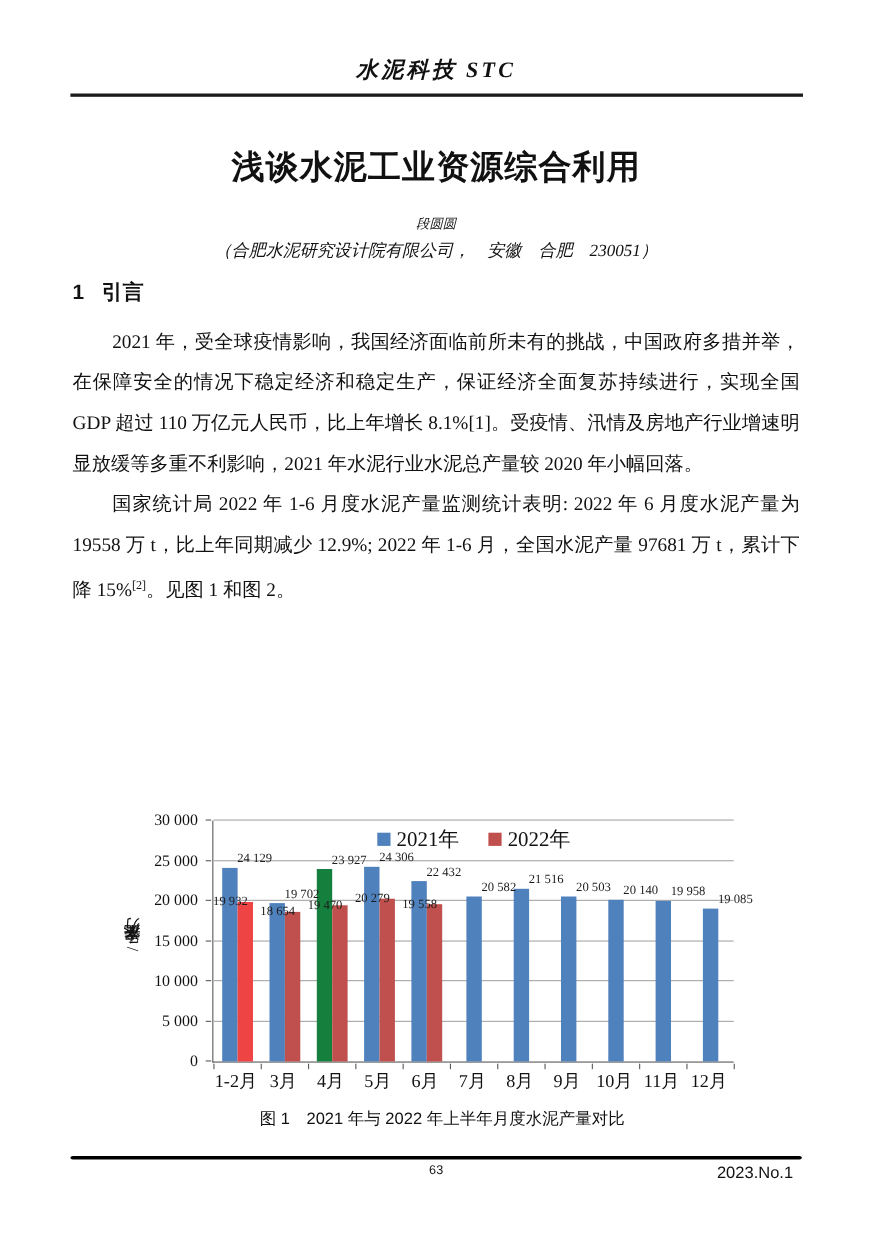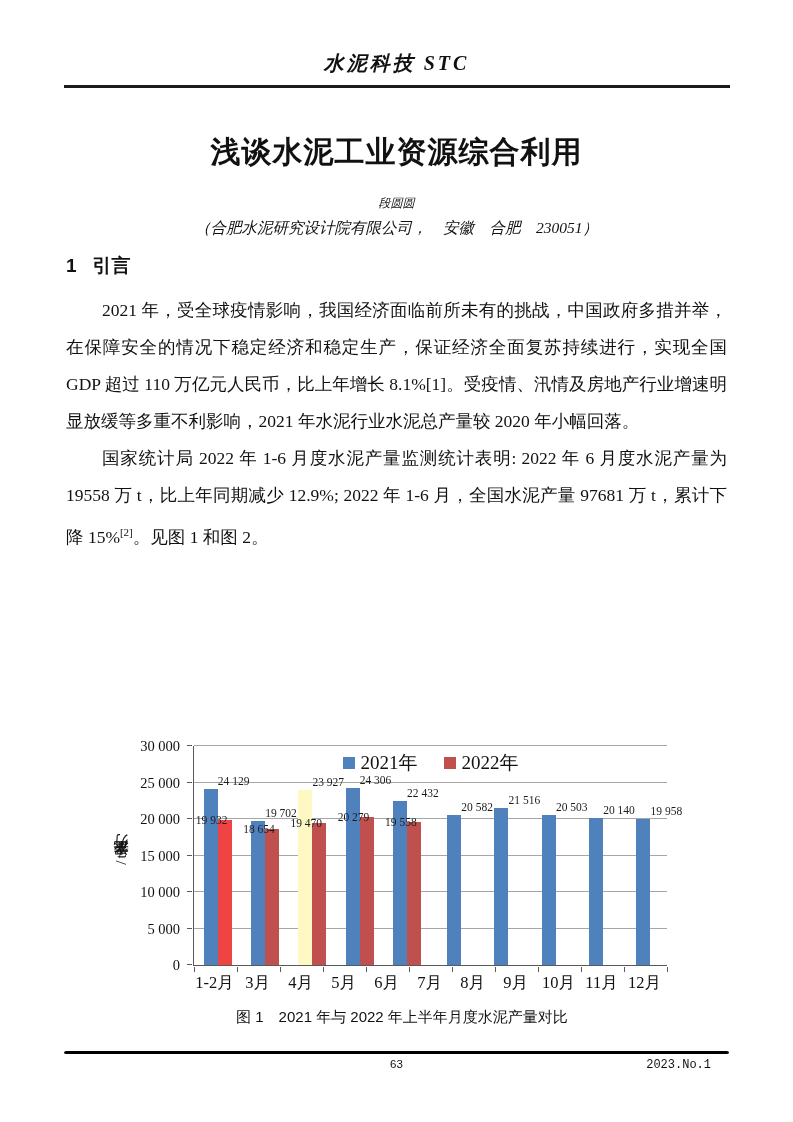--- a/index.html
+++ b/index.html
@@ -57,22 +57,22 @@
   .x-labels{position:absolute;left:93px;top:238px;width:473px;display:flex;font-size:16.5px;}
   .x-labels span{flex:1;text-align:center;white-space:nowrap;}
   .caption{position:absolute;top:274px;left:2px;width:100%;text-align:center;
         font-family:"Liberation Sans","DejaVu Sans",sans-serif;font-size:15px;}
 
   
   .footer-rule{position:absolute;top:1051px;left:64px;right:64px;height:3px;background:#000;
         border-radius:3px/2px;}
   .footer-page{position:absolute;top:1058px;left:0;width:100%;text-align:center;
         font-family:"Liberation Sans","DejaVu Sans",sans-serif;font-size:11.5px;}
-  .footer-issue{position:absolute;top:1058px;right:82px;
-        font-family:Liberation Mono, monospace;font-size:12px;}
+  .footer-issue{position:absolute;top:1058px;right:72px;
+        font-family:Liberation Sans, sans-serif;font-size:15px;}
 </style>
 </head>
 <body>
 
 <div class="page">
 
   <div class="journal-title">水泥科技 STC</div>
   <div class="header-rule"></div>
 
   <h1 class="article-title">浅谈水泥工业资源综合利用</h1>
@@ -123,21 +123,21 @@
             </div>
             <div class="cat">
               <div class="bar" style="height: 65.6733%; background: rgb(79, 129, 189);">
                 <span class="dlabel s0" style="color: rgb(28, 28, 28);">19 702</span>
               </div>
               <div class="bar" style="height: 62.18%; background: rgb(192, 80, 77);">
                 <span class="dlabel s1" style="color: rgb(28, 28, 28);">18 654</span>
               </div>
             </div>
             <div class="cat">
-              <div class="bar" style="height: 79.7567%; background: #fef9c3;">
+              <div class="bar" style="height: 79.7567%; background: #15803d;">
                 <span class="dlabel s0" style="color: rgb(28, 28, 28);">23 927</span>
               </div>
               <div class="bar" style="height: 64.9%; background: rgb(192, 80, 77);">
                 <span class="dlabel s1" style="color: rgb(28, 28, 28);">19 470</span>
               </div>
             </div>
             <div class="cat">
               <div class="bar" style="height: 81.02%; background: rgb(79, 129, 189);">
                 <span class="dlabel s0" style="color: rgb(28, 28, 28);">24 306</span>
               </div>
@@ -169,20 +169,25 @@
               </div>
             </div>
             <div class="cat">
               <div class="bar" style="height: 67.1333%; background: rgb(79, 129, 189);">
                 <span class="dlabel s0" style="color: rgb(28, 28, 28);">20 140</span>
               </div>
             </div>
             <div class="cat">
               <div class="bar" style="height: 66.5267%; background: rgb(79, 129, 189);">
                 <span class="dlabel s0" style="color: rgb(28, 28, 28);">19 958</span>
+              </div>
+            </div>
+            <div class="cat">
+              <div class="bar" style="height: 63.6167%; background: rgb(79, 129, 189);">
+                <span class="dlabel s0" style="color: rgb(28, 28, 28);">19 085</span>
               </div>
             </div>
           </div>
           <div class="xtick" style="left: 0%;"></div>
           <div class="xtick" style="left: 9.09091%;"></div>
           <div class="xtick" style="left: 18.1818%;"></div>
           <div class="xtick" style="left: 27.2727%;"></div>
           <div class="xtick" style="left: 36.3636%;"></div>
           <div class="xtick" style="left: 45.4545%;"></div>
           <div class="xtick" style="left: 54.5455%;"></div>

